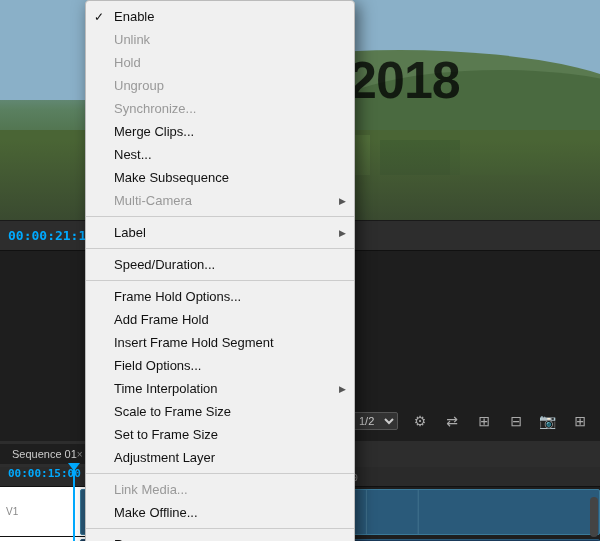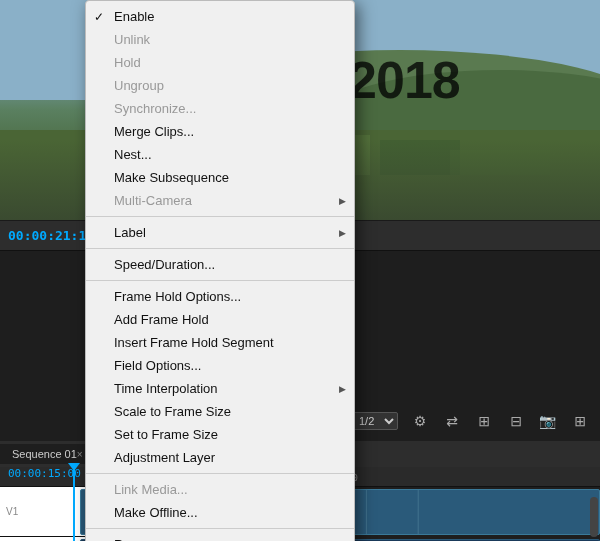--- a/index.html
+++ b/index.html
@@ -149,20 +149,21 @@
 
     
     .playhead-time {
       position: absolute;
       top: 246px;
       left: 8px;
       color: #00aaff;
       font-size: 11px;
       font-family: monospace;
       z-index: 3;
+      font-weight: bold;
     }
 
     
     .timeline-tracks {
       position: absolute;
       top: 266px;
       left: 0;
       right: 0;
       bottom: 0;
       z-index: 2;

